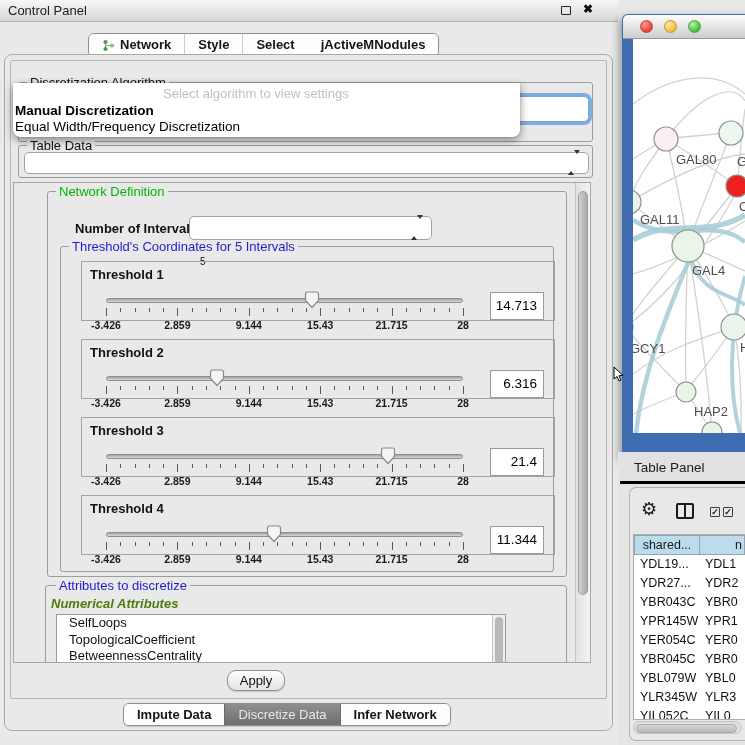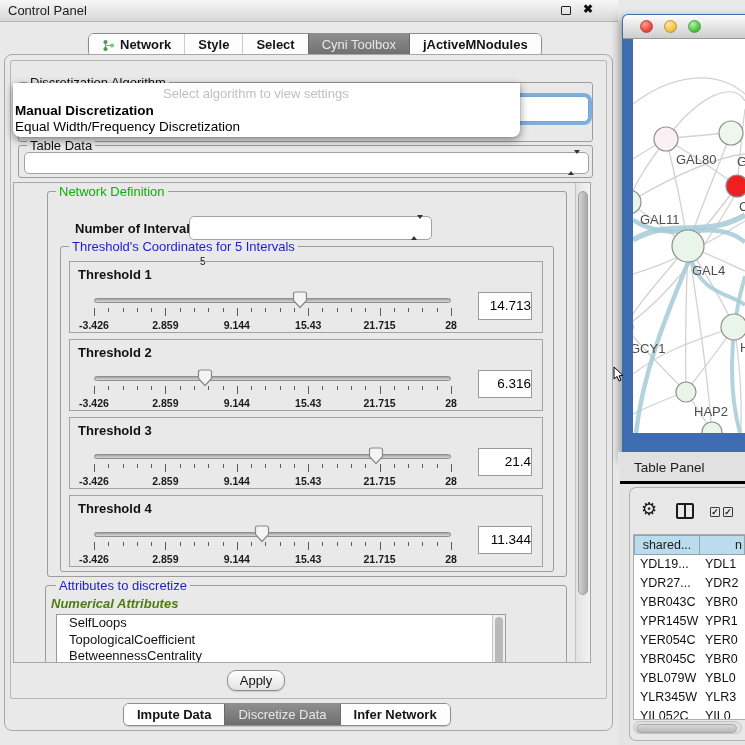--- a/index.html
+++ b/index.html
@@ -62,34 +62,34 @@
     background:#e9e9e9; overflow:hidden; }
   .vscrollbar { position:absolute; right:0; top:0; width:15px; height:100%;
     background:linear-gradient(to right,#e2e2e2,#f3f3f3); border-left:1px solid #c4c4c4; }
   .vscrollbar .thumb { position:absolute; left:2px; top:8px; width:10px; height:404px;
     border-radius:6px; background:linear-gradient(to right,#d3d3d3,#a9a9a9); border:1px solid #9f9f9f; }
 
   #numint-label { left:27px; top:29px; font-size:13px; font-weight:bold; color:#111; }
   #numint-combo { left:141px; top:24px; width:243px; height:24px; }
   #numint-combo .val { top:3px; }
 
-  .thr-box { position:absolute; left:8px; width:474px; height:72px; border:1px solid #a3a3a3; }
+  .thr-box { position:absolute; left:20px; width:474px; height:60px; border:1px solid #a3a3a3; }
   .thr-label { position:absolute; left:8px; top:5px; font-size:13px; font-weight:bold; color:#111; }
   .thr-slider { position:absolute; left:24px; top:28px; width:357px; height:42px; }
   .track { position:absolute; left:0; top:8px; width:100%; height:5px; border-radius:3px;
     background:linear-gradient(#a2a2a2,#d9d9d9); border:1px solid #8e8e8e; }
   .thumb-svg { position:absolute; top:1px; }
   .tick { position:absolute; width:1px; background:#5a5a5a; top:18px; }
   .tick.minor { height:4px; }
   .tick.major { height:8px; }
   .ticklabel { position:absolute; top:29px; transform:translateX(-50%); font-size:10.5px;
     font-weight:bold; color:#1a1a1a; white-space:nowrap; }
   .thr-value { position:absolute; left:408px; top:30px; width:54px; height:28px; background:#fff;
     border:1px solid #9a9a9a; font-size:13.5px; color:#000; text-align:right;
-    line-height:26px; }
+    padding-right:6px; line-height:26px; }
 
   #attr-label { position:absolute; left:5px; top:10px; font-size:13px; font-weight:bold; color:#4d7c0f;font-style:italic; }
   #attr-list { position:absolute; left:10px; top:28px; width:450px; height:86px; background:#fff;
     border:1px solid #9b9b9b; overflow:hidden; }
   .attr-item { font-size:13px; color:#111; padding-left:12px; line-height:16.5px; }
   #attr-list .list-scroll { position:absolute; right:0; top:0; width:13px; height:100%;
     background:#efefef; border-left:1px solid #c6c6c6; }
   #attr-list .list-scroll .thumb { position:absolute; left:1.5px; top:2px; width:8px; height:95%;
     border-radius:5px; background:#b9b9b9; }
 
@@ -158,23 +158,20 @@
       <circle cx="3.5" cy="10" r="2.1" fill="#43a047"></circle>
       <circle cx="10" cy="6.5" r="2.1" fill="#7cc57f"></circle>
     </svg>
     <span>Network</span>
   </div>
   <div class="seg sep">
       <span>Style</span>
     </div>
   <div class="seg sep">
       <span>Select</span>
-    </div>
-  <div class="seg selected">
-      <span>Cyni Toolbox</span>
     </div>
   <div class="seg">
       <span>jActiveMNodules</span>
     </div>
 </div>
 
 <div class="abs" id="content-panel"></div>
 <div class="abs" id="tab-page"></div>
 
 <div class="groupbox" id="group-algo" style="left:18px; top:82px; width:575px; height:60px;">

